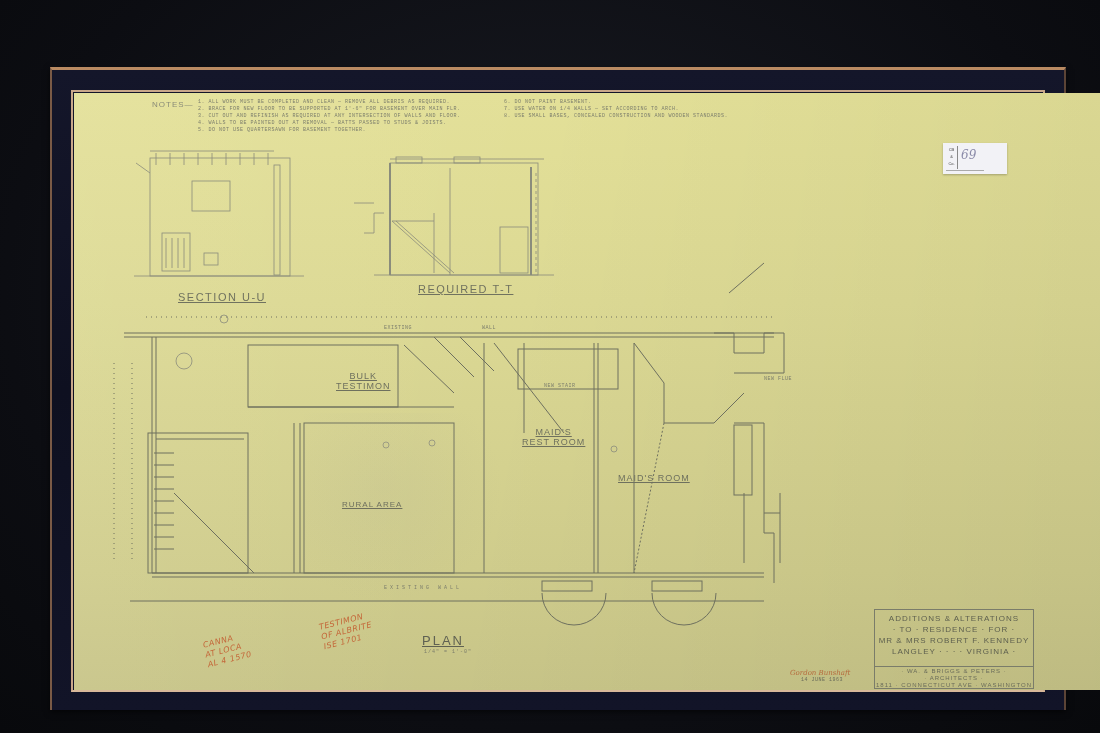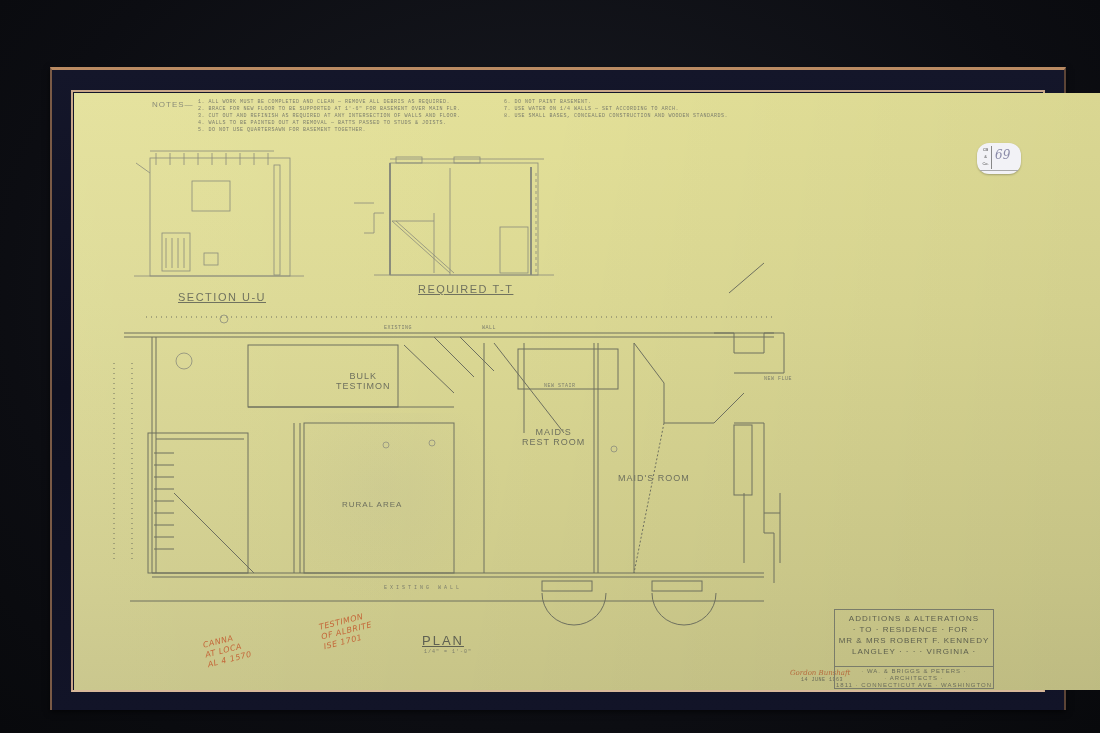--- a/index.html
+++ b/index.html
@@ -36,43 +36,43 @@
     letter-spacing: 0.5px; white-space: nowrap;
   }
   .note-text { font-size: 5px; line-height: 7px; }
   .notes-head { position: absolute; left: 78px; top: 7px; font-size: 8px; color: #8a8c78; letter-spacing: 1px; font-family: "Liberation Sans", sans-serif; }
   .section-title {
     position: absolute; font-size: 11px; color: #70725f; letter-spacing: 1.5px;
     text-decoration: underline; font-family: "Liberation Sans", sans-serif;
   }
   .room-label {
     position: absolute; font-size: 9px; color: #6e705e; letter-spacing: 1px;
-    font-family: "Liberation Sans", sans-serif; text-align: center; line-height: 10px;
+    text-decoration: underline; font-family: "Liberation Sans", sans-serif; text-align: center; line-height: 10px;
   }
   .plan-title { position: absolute; left: 348px; top: 540px; font-size: 13px; color: #5f6152; letter-spacing: 2px; text-decoration: underline; font-family: "Liberation Sans", sans-serif; }
   .plan-scale { position: absolute; left: 350px; top: 556px; font-size: 5px; color: #7a7c6a; letter-spacing: 1px; font-family: "Liberation Mono", monospace; }
   .red-note {
     position: absolute; color: #c4683a; font-family: "DejaVu Sans", sans-serif; font-size: 8px;
     font-style: italic; line-height: 10px; transform: rotate(-14deg); transform-origin: left top;
     letter-spacing: 0.5px;
   }
   .signature { position: absolute; left: 716px; top: 556px; color: #b56a3c; font-size: 7px; font-style: italic; font-family: "DejaVu Serif", serif; margin-top: 20px; }
   .date-text { position: absolute; left: 727px; top: 584px; font-size: 5px; color: #6a6c5a; letter-spacing: 0.5px; font-family: "Liberation Mono", monospace; }
   .alt-title { position: absolute; left: 810px; top: 491px; font-size: 9px; color: #5a5c4e; letter-spacing: 1.5px; line-height: 12px; font-family: "Liberation Sans", sans-serif; }
   .alt-title span { display: block; text-decoration: underline; }
   .title-block {
-    position: absolute; left: 760px; top: 516px; width: 160px; height: 80px;
+    position: absolute; left: 800px; top: 516px; width: 160px; height: 80px;
     border: 1px solid #7a7c6a; box-sizing: border-box; padding-left: 8px;
   }
   .title-block .tb-main { position: absolute; left: 0; top: 3px; width: 100%; text-align: center; font-size: 8px; color: #5e604f; letter-spacing: 1px; line-height: 11px; font-family: "Liberation Sans", sans-serif; }
   .title-block .tb-divider { position: absolute; left: 0; top: 56px; width: 100%; border-top: 1px solid #7a7c6a; }
   .title-block .tb-arch { position: absolute; left: 0; top: 58px; width: 100%; text-align: center; font-size: 6px; color: #6a6c5a; letter-spacing: 1px; line-height: 7px; font-family: "Liberation Sans", sans-serif; }
   .lot-tag {
-    position: absolute; left: 903px; top: 50px; width: 44px; height: 31px;
-    background: #f2f2f6; border-radius: 12px; box-shadow: 0 1px 2px rgba(0,0,0,0.25);
+    position: absolute; left: 869px; top: 50px; width: 44px; height: 31px;
+    background: #f2f2f6; border-radius: 0; box-shadow: 0 1px 2px rgba(0,0,0,0.25); padding-left: 20px;
   }
   .lot-tag .tag-left { position: absolute; left: 3px; top: 3px; width: 11px; font-size: 4px; line-height: 7px; color: #444; text-align: center; font-family: "Liberation Sans", sans-serif; border-right: 1px solid #888; height: 23px; }
   .lot-tag .tag-num { position: absolute; left: 18px; top: 5px; font-size: 12px; color: #8a8aa8; font-family: "DejaVu Serif", serif; font-style: italic; }
   .lot-tag .tag-line { position: absolute; left: 3px; bottom: 3px; width: 38px; border-top: 1px solid #aaa; }
   .glare {
     position: absolute; left: 230px; top: 320px; width: 200px; height: 190px;
     background: radial-gradient(ellipse at 40% 40%, rgba(180,180,150,0.18), rgba(0,0,0,0) 70%);
     pointer-events: none;
   }
 </style>

